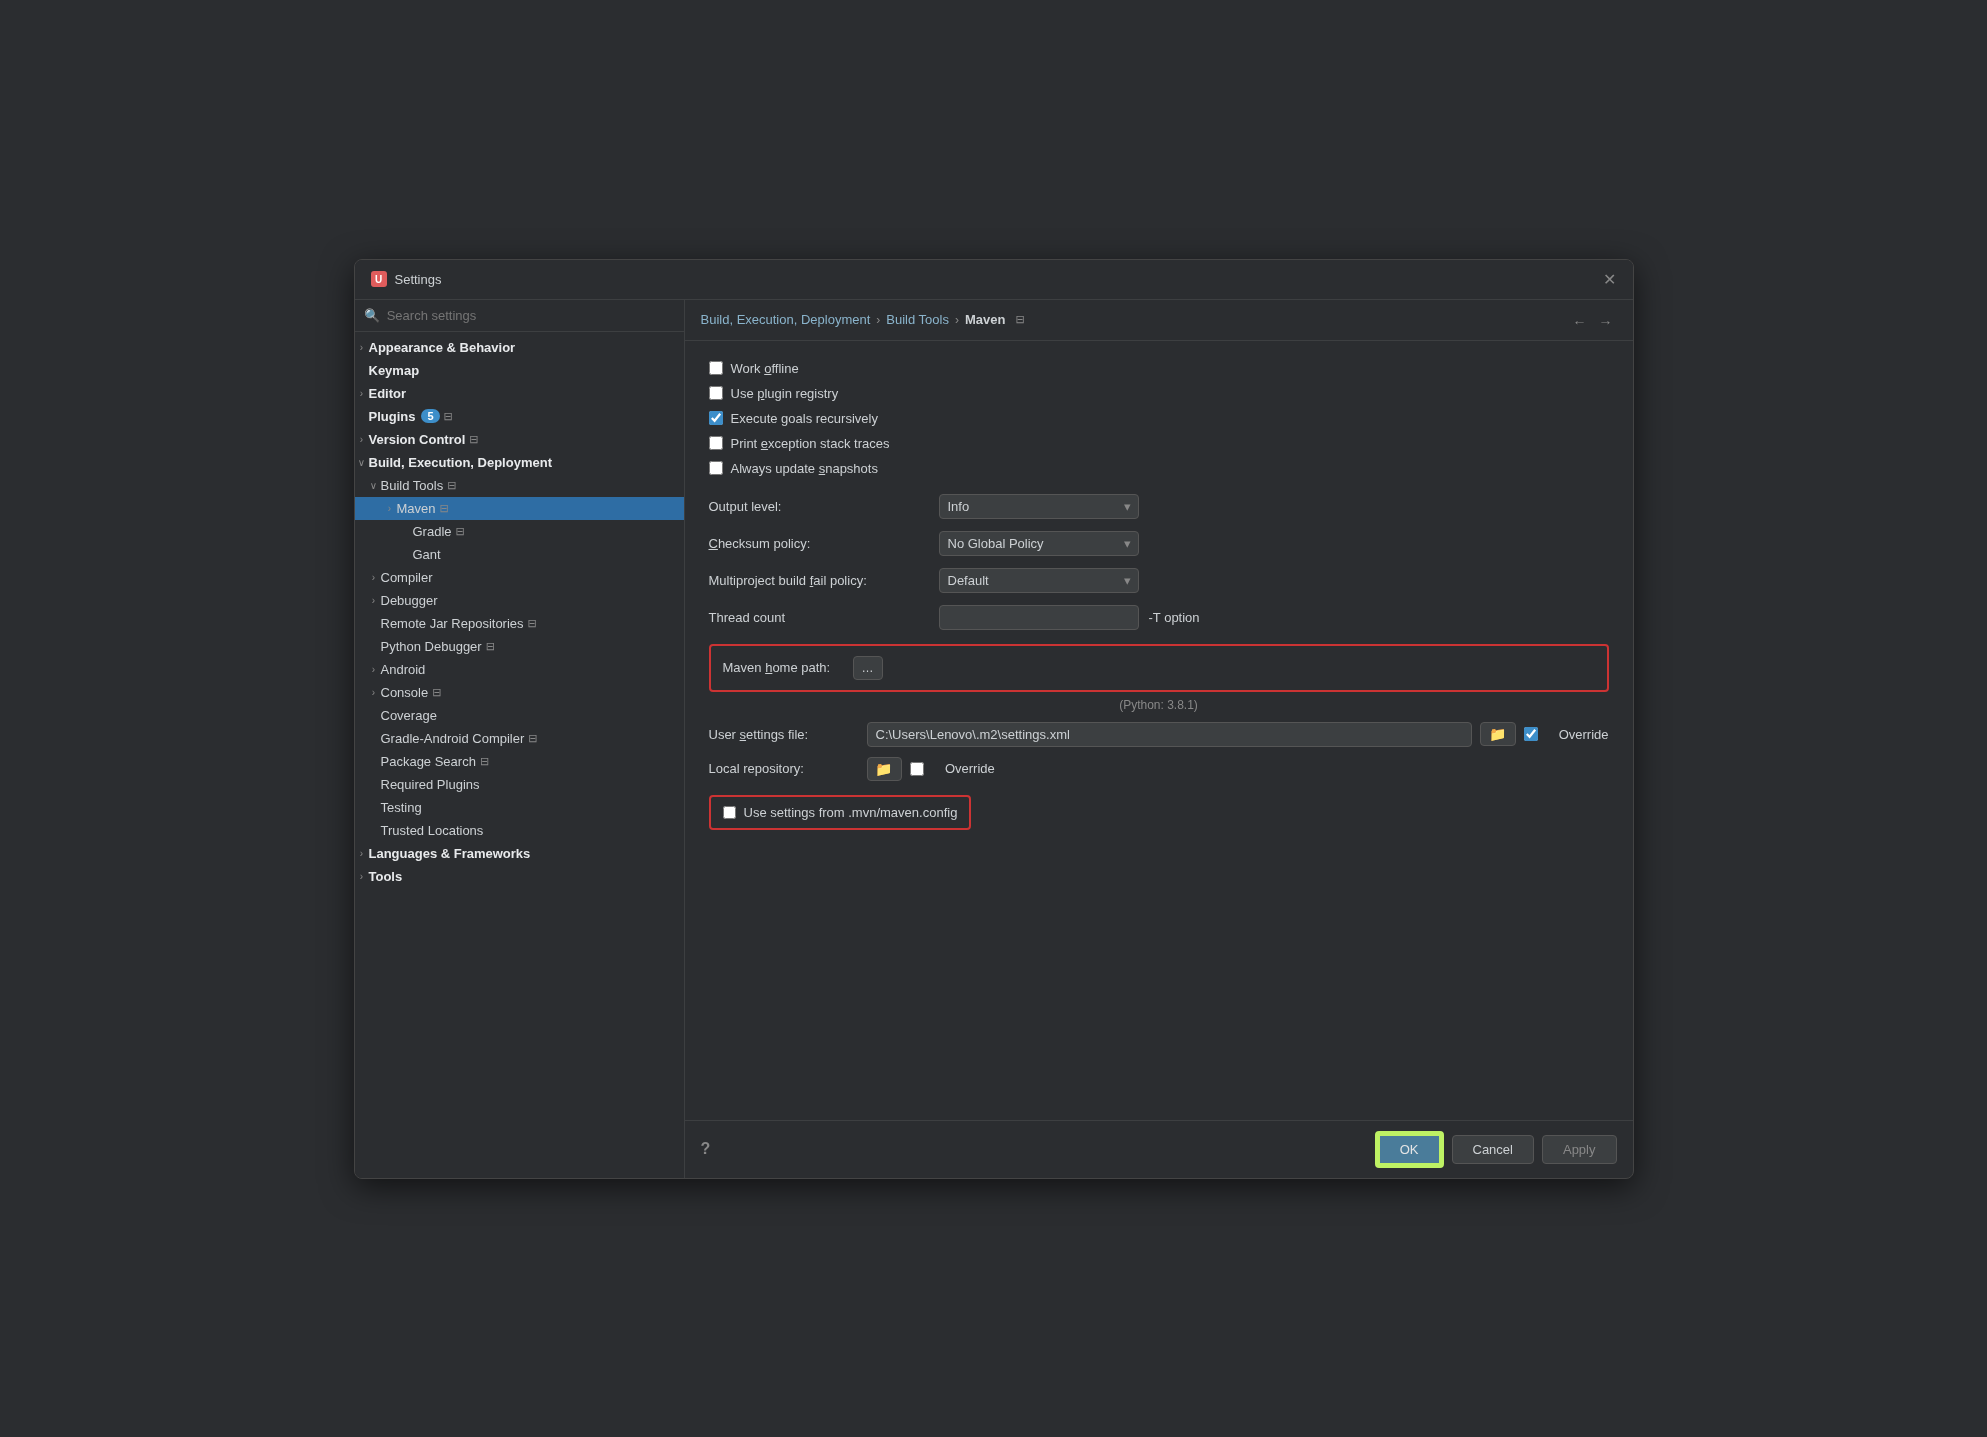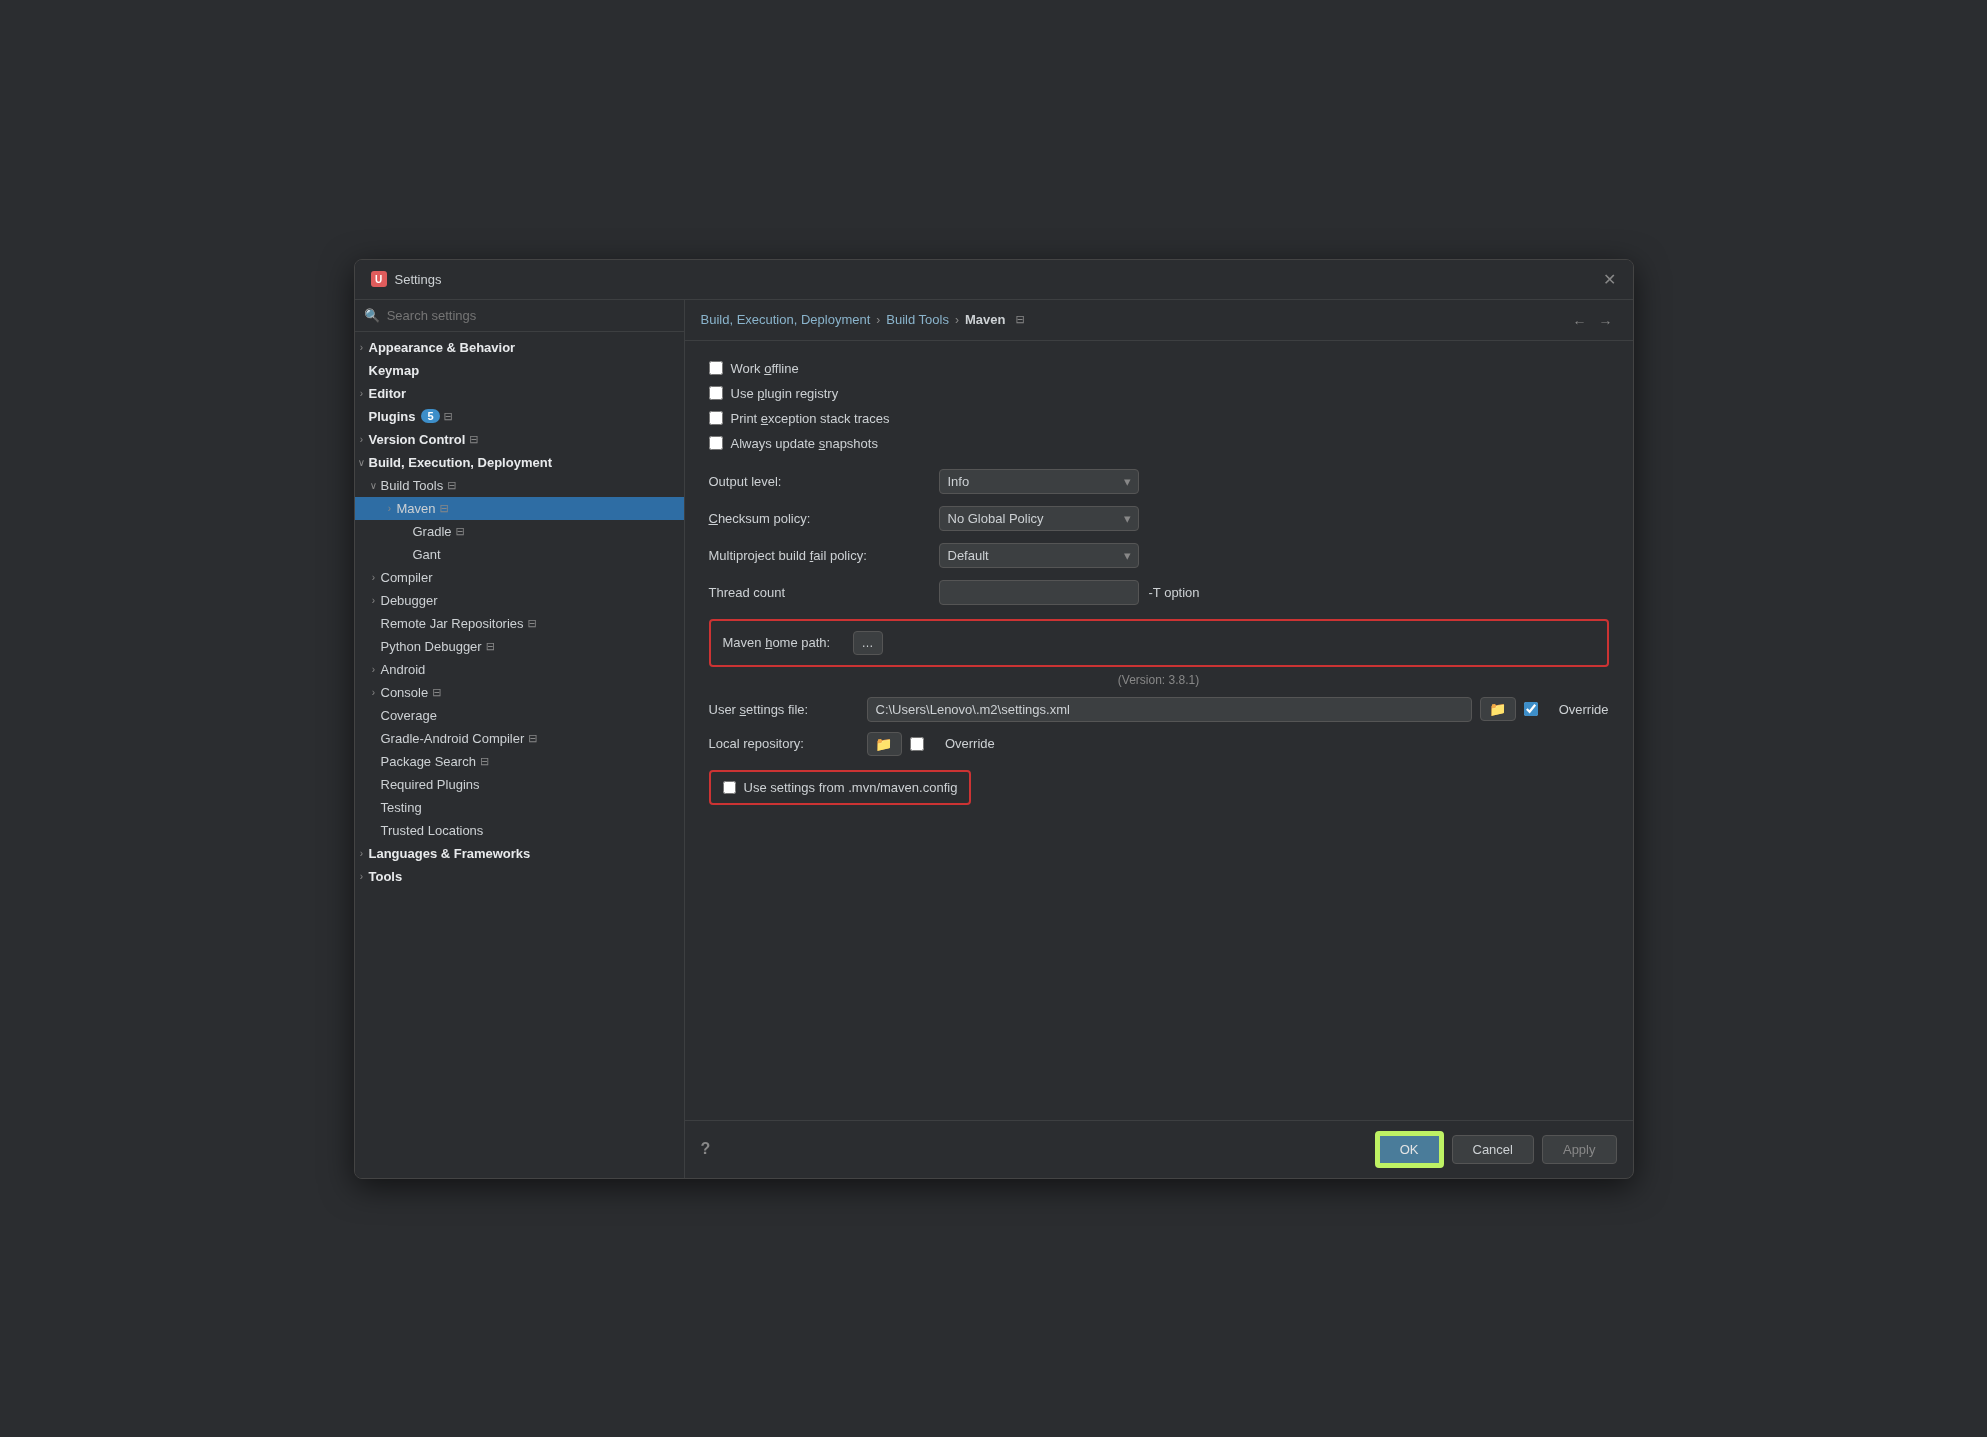--- a/index.html
+++ b/index.html
@@ -549,20 +549,24 @@
         
         <div class="checkbox-row">
           <input type="checkbox" id="cb-work-offline" style="">
           <label class="checkbox-label" for="cb-work-offline">Work <u>o</u>ffline</label>
         </div>
         <div class="checkbox-row">
           <input type="checkbox" id="cb-plugin-registry" style="">
           <label class="checkbox-label" for="cb-plugin-registry">Use <u>p</u>lugin registry</label>
         </div>
         <div class="checkbox-row">
+          <input type="checkbox" id="cb-execute-goals" checked="" style="">
+          <label class="checkbox-label" for="cb-execute-goals">Execute <u>g</u>oals recursively</label>
+        </div>
+        <div class="checkbox-row">
           <input type="checkbox" id="cb-print-exception" style="">
           <label class="checkbox-label" for="cb-print-exception">Print <u>e</u>xception stack traces</label>
         </div>
         <div class="checkbox-row" style="margin-bottom: 18px;">
           <input type="checkbox" id="cb-always-update" style="">
           <label class="checkbox-label" for="cb-always-update">Always update <u>s</u>napshots</label>
         </div>
 
         
         <div class="form-row">
@@ -609,21 +613,21 @@
           <span class="t-option-label">-T option</span>
         </div>
 
         
         <div class="maven-home-section">
           <div class="maven-home-row">
             <span class="maven-home-label">Maven <u>h</u>ome path:</span>
             <button class="maven-more-btn">…</button>
           </div>
         </div>
-        <div class="maven-version">(Version: 3.8.1)</div>
+        <div class="maven-version">(Python: 3.8.1)</div>
 
         
         <div class="file-row">
           <span class="file-label">User <u>s</u>ettings file:</span>
           <input type="text" class="file-input" value="C:\Users\Lenovo\.m2\settings.xml" style="">
           <button class="folder-btn">📁</button>
           <div class="override-wrap">
             <input type="checkbox" id="cb-override-settings" checked="" style="">
             <label class="override-label" for="cb-override-settings">Override</label>
           </div>

